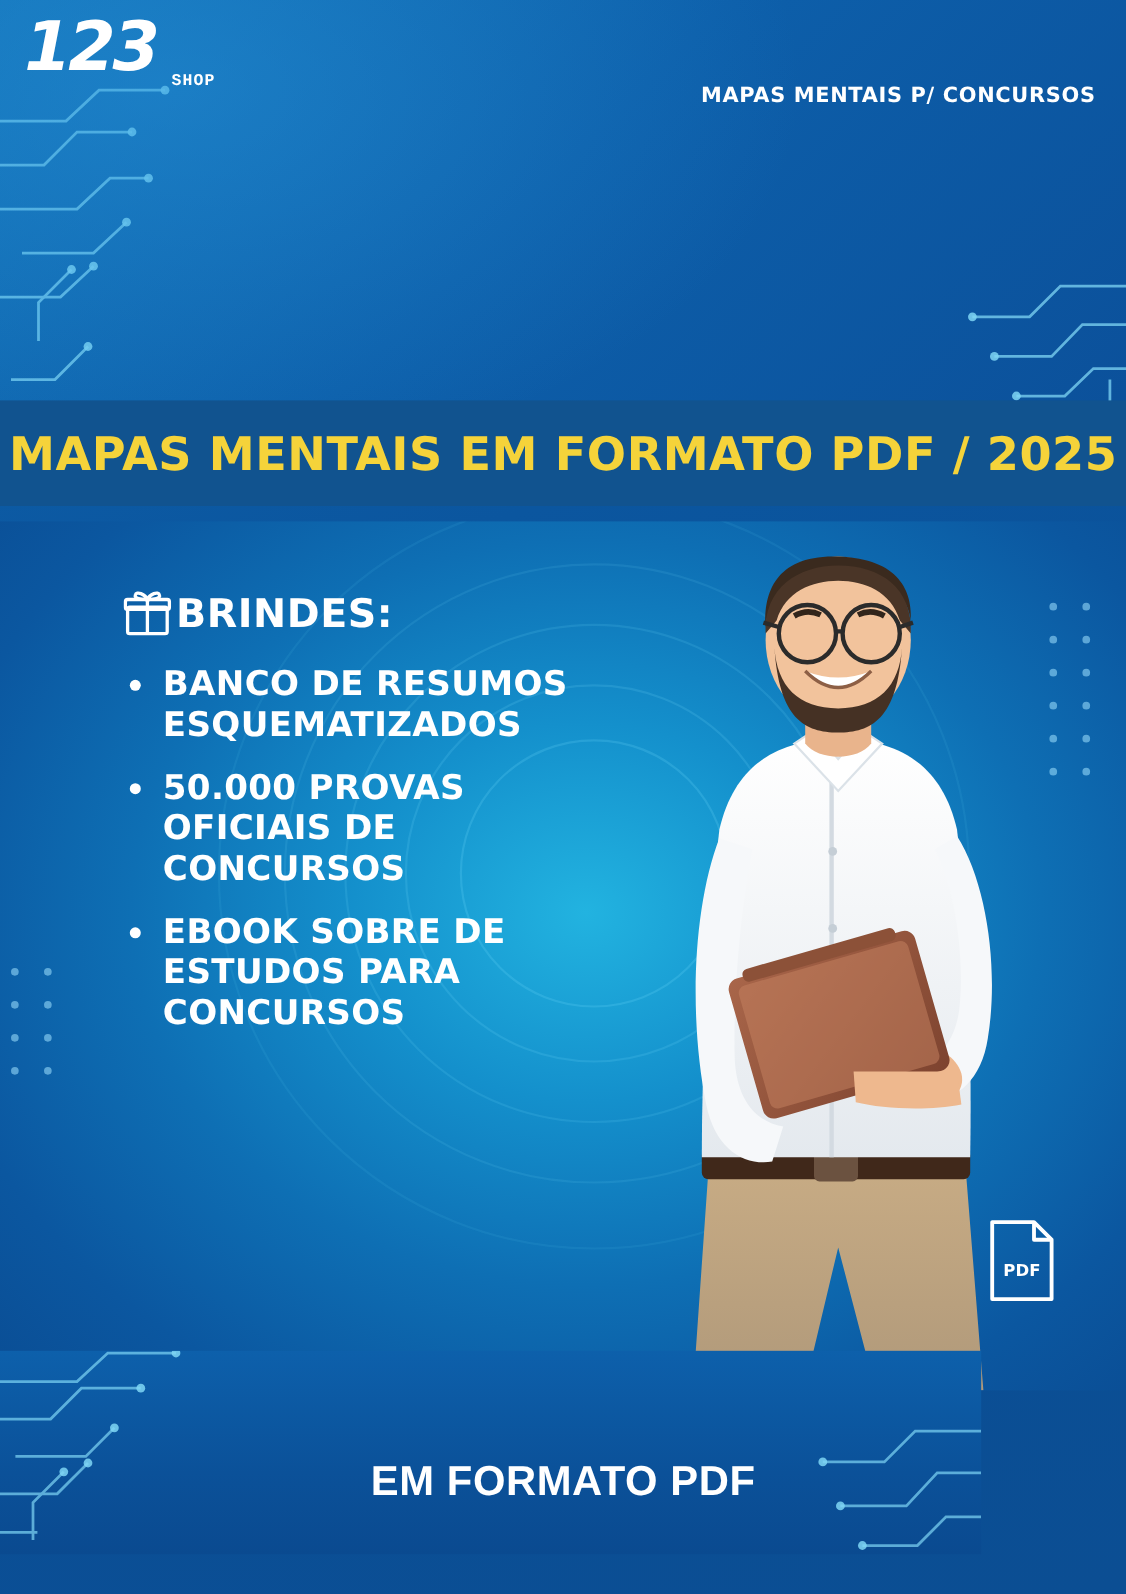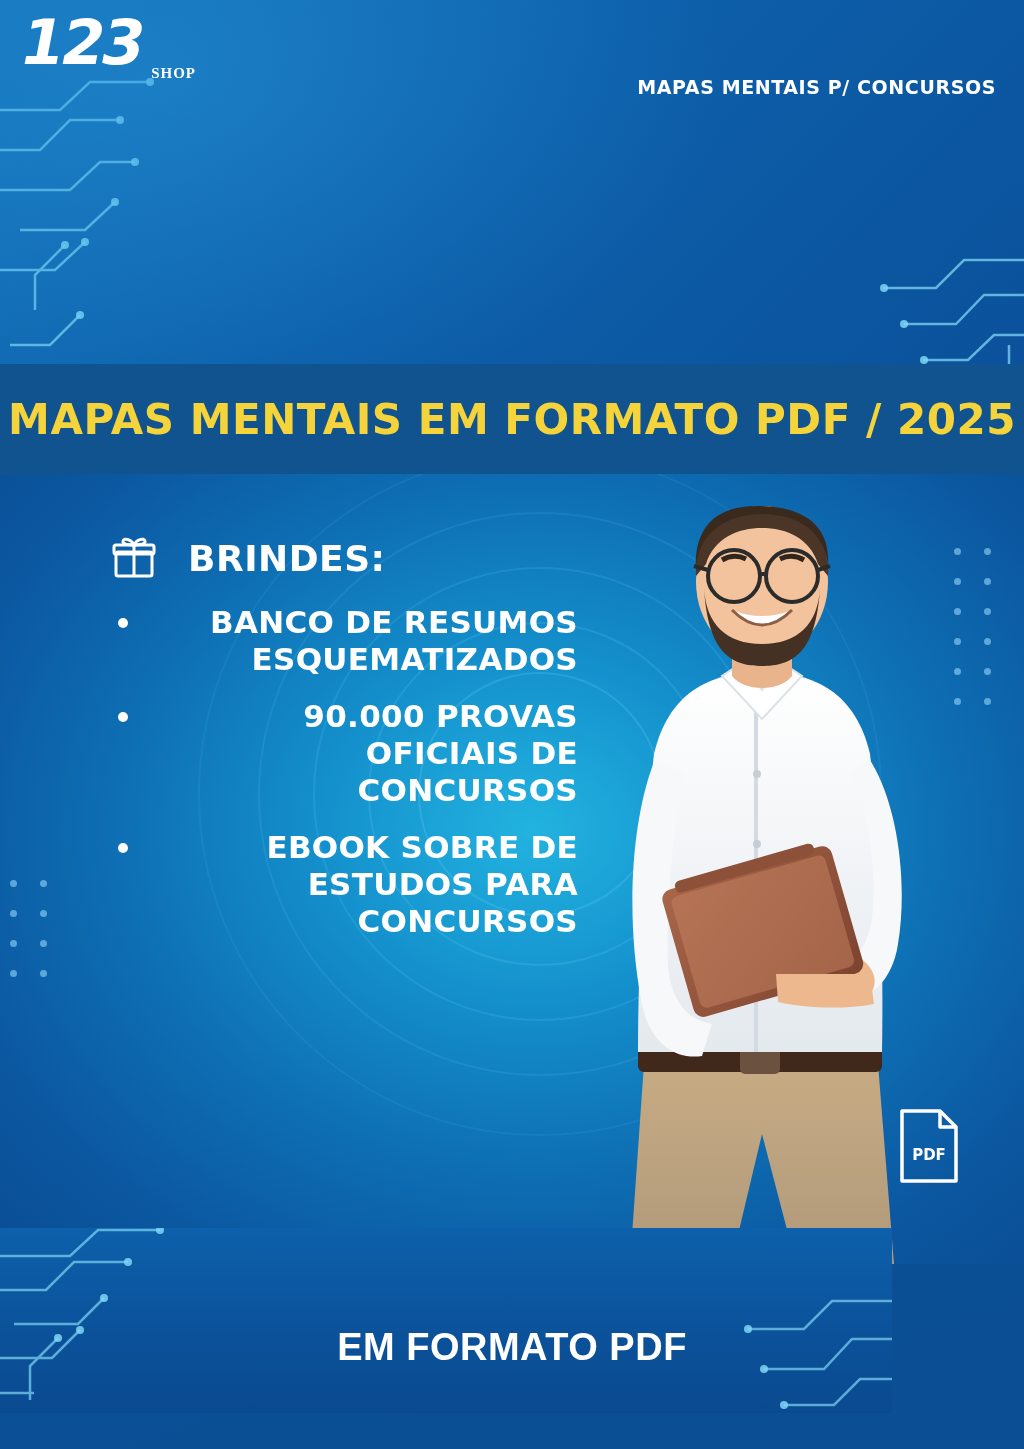--- a/index.html
+++ b/index.html
@@ -58,21 +58,21 @@
     letter-spacing: -3px;
   }
   .logo-shop {
     position: absolute;
     right: 6px;
     bottom: 4px;
     font-size: 15px;
     font-weight: bold;
     letter-spacing: 1px;
     color: #ffffff;
-    font-family: Liberation Serif, serif;
+    font-family: Liberation Mono, monospace;
   }
 
   .brand-tag {
     position: absolute;
     right: 28px;
     top: 32px;
     font-family: "DejaVu Sans", sans-serif;
     font-weight: bold;
     font-size: 19px;
     letter-spacing: 0.6px;
@@ -110,21 +110,21 @@
     letter-spacing: -0.5px;
     text-transform: uppercase;
     z-index: 5;
   }
 
   
   .band {
     position: absolute;
     top: 364px; left: 0;
     width: 1024px;
-    height: 110px;
+    height: 96px;
     background: #11538f;
     display: flex;
     align-items: center;
     justify-content: center;
   }
   .band-text {
     font-family: "DejaVu Sans", sans-serif;
     font-weight: bold;
     font-size: 42px;
     letter-spacing: 0.5px;
@@ -157,21 +157,21 @@
     left: 50%; top: 50%;
     transform: translate(-50%, -50%);
   }
 
   .gift-row {
     position: absolute;
     left: 112px;
     top: 62px;
     display: flex;
     align-items: center;
-    gap: 32px;
+    gap: 4px;
   }
   .gift-icon { width: 44px; height: 44px; }
   .brindes-label {
     font-family: "DejaVu Sans", sans-serif;
     font-weight: bold;
     font-size: 36px;
     color: #ffffff;
     letter-spacing: 0.5px;
   }
 
@@ -187,21 +187,20 @@
   .bonus-item {
     position: relative;
     padding-left: 40px;
     margin-bottom: 20px;
     font-family: "DejaVu Sans", sans-serif;
     font-weight: bold;
     font-size: 31px;
     line-height: 37px;
     color: #ffffff;
     letter-spacing: 0.3px;
-    text-align: right;
   }
   .bonus-item::before {
     content: "";
     position: absolute;
     left: 10px;
     top: 14px;
     width: 10px; height: 10px;
     border-radius: 50%;
     background: #ffffff;
   }
@@ -428,21 +427,21 @@
           <path d="M22 9 V40"></path>
           <path d="M22 9 C16 9 10 8 11 5 C12 1 20 4 22 9 Z"></path>
           <path d="M22 9 C28 9 34 8 33 5 C32 1 24 4 22 9 Z"></path>
         </g>
       </svg>
       <div class="brindes-label">BRINDES:</div>
     </div>
 
     <ul class="bonus-list">
       <li class="bonus-item">BANCO DE RESUMOS ESQUEMATIZADOS</li>
-      <li class="bonus-item">90.000 PROVAS OFICIAIS DE CONCURSOS</li>
+      <li class="bonus-item">50.000 PROVAS OFICIAIS DE CONCURSOS</li>
       <li class="bonus-item">EBOOK SOBRE DE ESTUDOS PARA CONCURSOS</li>
     </ul>
 
     <svg class="pdf-badge" viewBox="0 0 66 76">
       <path d="M6 3 H44 L60 19 V73 H6 Z" fill="none" stroke="#ffffff" stroke-width="3.5" stroke-linejoin="round"></path>
       <path d="M44 3 V19 H60" fill="none" stroke="#ffffff" stroke-width="3.5" stroke-linejoin="round"></path>
       <text x="33" y="52" text-anchor="middle" font-family="DejaVu Sans, sans-serif" font-size="15" font-weight="bold" fill="#ffffff">PDF</text>
     </svg>
   </div>
 

